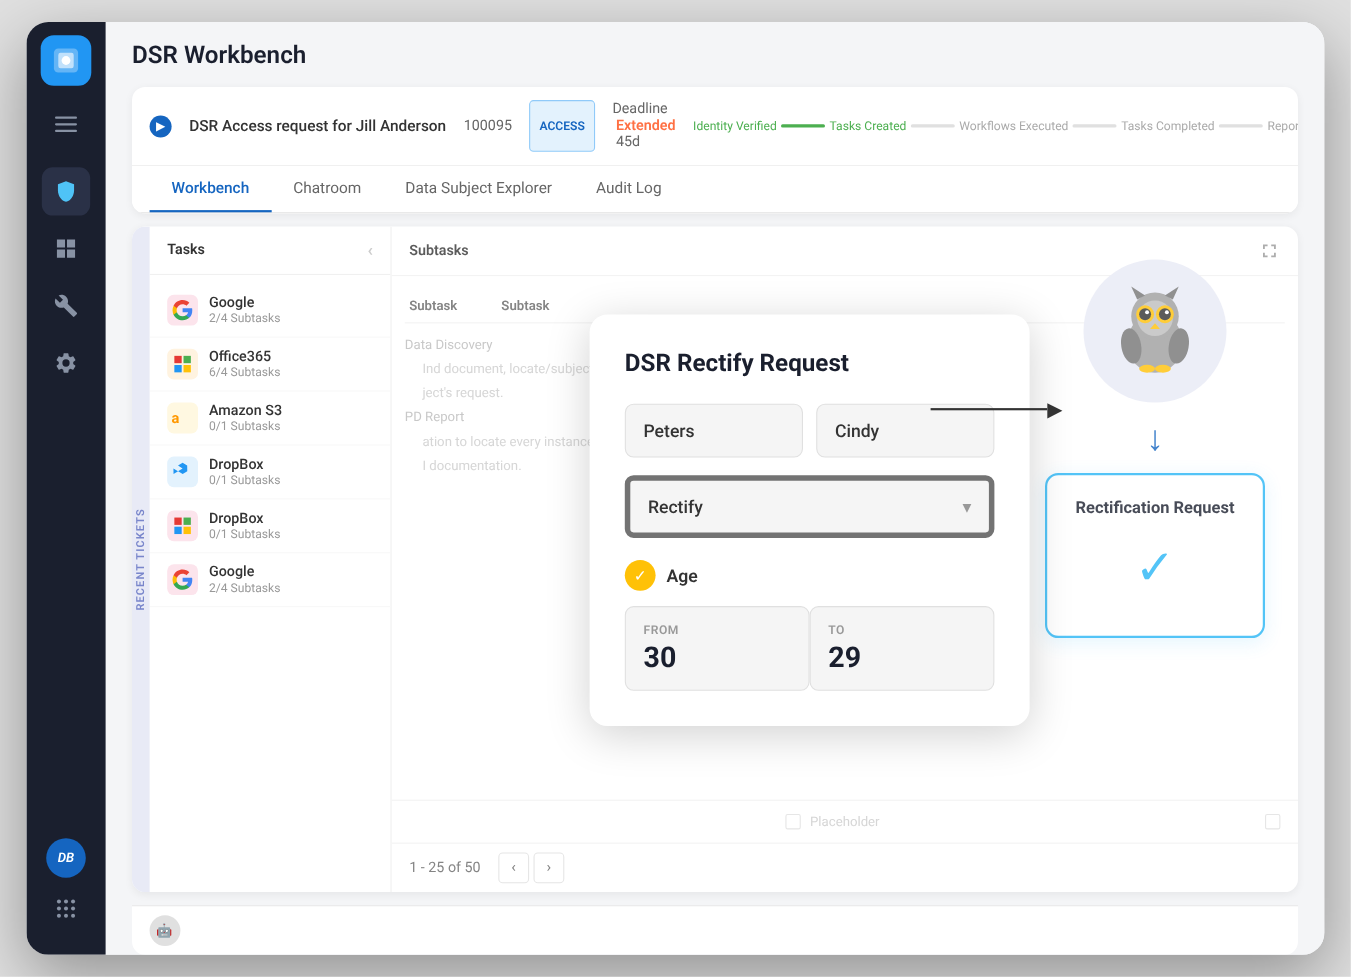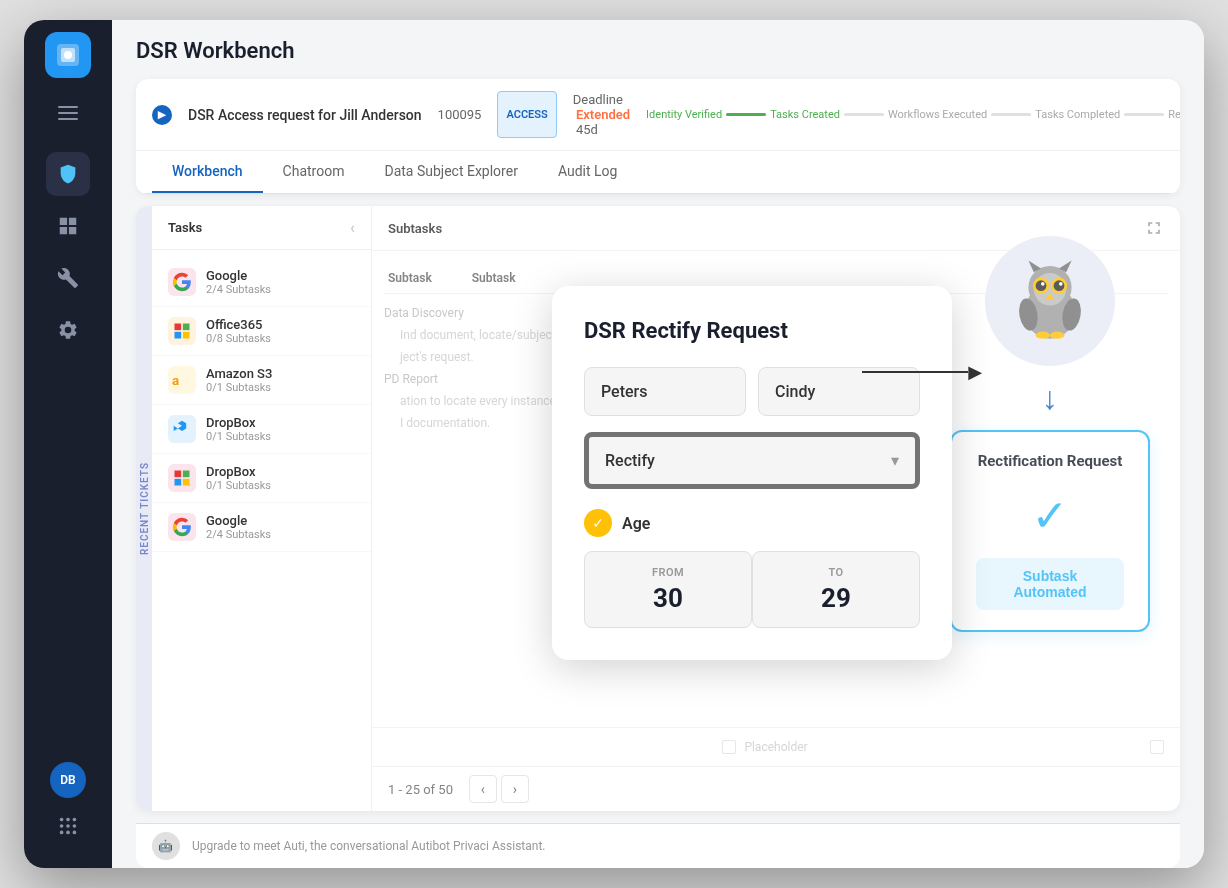--- a/index.html
+++ b/index.html
@@ -20,28 +20,29 @@
       background: #f4f5f7;
       border-radius: 20px;
       box-shadow: 0 20px 60px rgba(0,0,0,0.35);
       display: flex;
       overflow: hidden;
       position: relative;
     }
 
     
     .sidebar {
-      width: 88px;
+      width: 72px;
       background: #1a1f2e;
       display: flex;
       flex-direction: column;
       align-items: center;
       padding: 12px 0;
       flex-shrink: 0;
       z-index: 10;
+      font-style: italic;
     }
 
     .sidebar-logo {
       width: 46px;
       height: 46px;
       background: #2196f3;
       border-radius: 12px;
       display: flex;
       align-items: center;
       justify-content: center;
@@ -377,21 +378,20 @@
 
     .age-label-text {
       font-size: 16px;
       font-weight: 600;
       color: #333;
     }
 
     .age-inputs {
       display: flex;
       gap: 0;
-      text-align: center;
     }
 
     .age-input-box {
       flex: 1;
       background: #f5f5f5;
       border: 1px solid #e0e0e0;
       border-radius: 8px;
       padding: 14px 16px;
     }
 
@@ -663,21 +663,21 @@
             <div class="task-icon" style="background:#fff3e0;">
               <svg width="20" height="20" viewBox="0 0 24 24" fill="none">
                   <rect x="3" y="3" width="8" height="8" fill="#e53935"></rect>
                   <rect x="13" y="3" width="8" height="8" fill="#4caf50"></rect>
                   <rect x="3" y="13" width="8" height="8" fill="#2196f3"></rect>
                   <rect x="13" y="13" width="8" height="8" fill="#ffc107"></rect>
                 </svg>
             </div>
             <div class="task-info">
               <div class="task-name">Office365</div>
-              <div class="task-sub">0/8 Subtasks</div>
+              <div class="task-sub">6/4 Subtasks</div>
             </div>
           </div>
 
           <div class="task-item">
             <div class="task-icon" style="background:#fff8e1;">
               <svg width="20" height="20" viewBox="0 0 24 24" fill="#ff9800">
                   <text y="18" font-size="16" font-weight="bold">a</text>
                 </svg>
             </div>
             <div class="task-info">
@@ -783,21 +783,20 @@
               <ellipse cx="42" cy="88" rx="8" ry="4" fill="#ffc107"></ellipse>
               <ellipse cx="58" cy="88" rx="8" ry="4" fill="#ffc107"></ellipse>
             </svg>
           </div>
 
           <div style="color:#1565c0;font-size:32px;font-weight:900;line-height:1;">↓</div>
 
           <div class="rectification-card">
             <div class="rect-title">Rectification Request</div>
             <div style="font-size:44px;color:#29b6f6;margin-bottom:16px;">✓</div>
-            <button class="subtask-automated-btn">Subtask Automated</button>
           </div>
         </div>
 
         <div style="position:absolute;top:0;left:0;right:0;bottom:0;background:rgba(255,255,255,0.2);z-index:50;">
 
           <div style="position:absolute;top:155px;left:490px;width:120px;display:flex;align-items:center;z-index:200;">
             <div style="flex:1;height:2px;background:#333;"></div>
             <div style="font-size:18px;color:#333;">▶</div>
           </div>
 
@@ -845,16 +844,15 @@
           <div style="display:flex;gap:4px;margin-left:8px;">
             <div class="page-btn">‹</div>
             <div class="page-btn">›</div>
           </div>
         </div>
       </div>
     </div>
 
     <div class="bottom-bar">
       <div class="auti-avatar">🤖</div>
-      <span>Upgrade to meet Auti, the conversational Autibot Privaci Assistant.</span>
     </div>
   </div>
 </div>
 
 </body></html>

